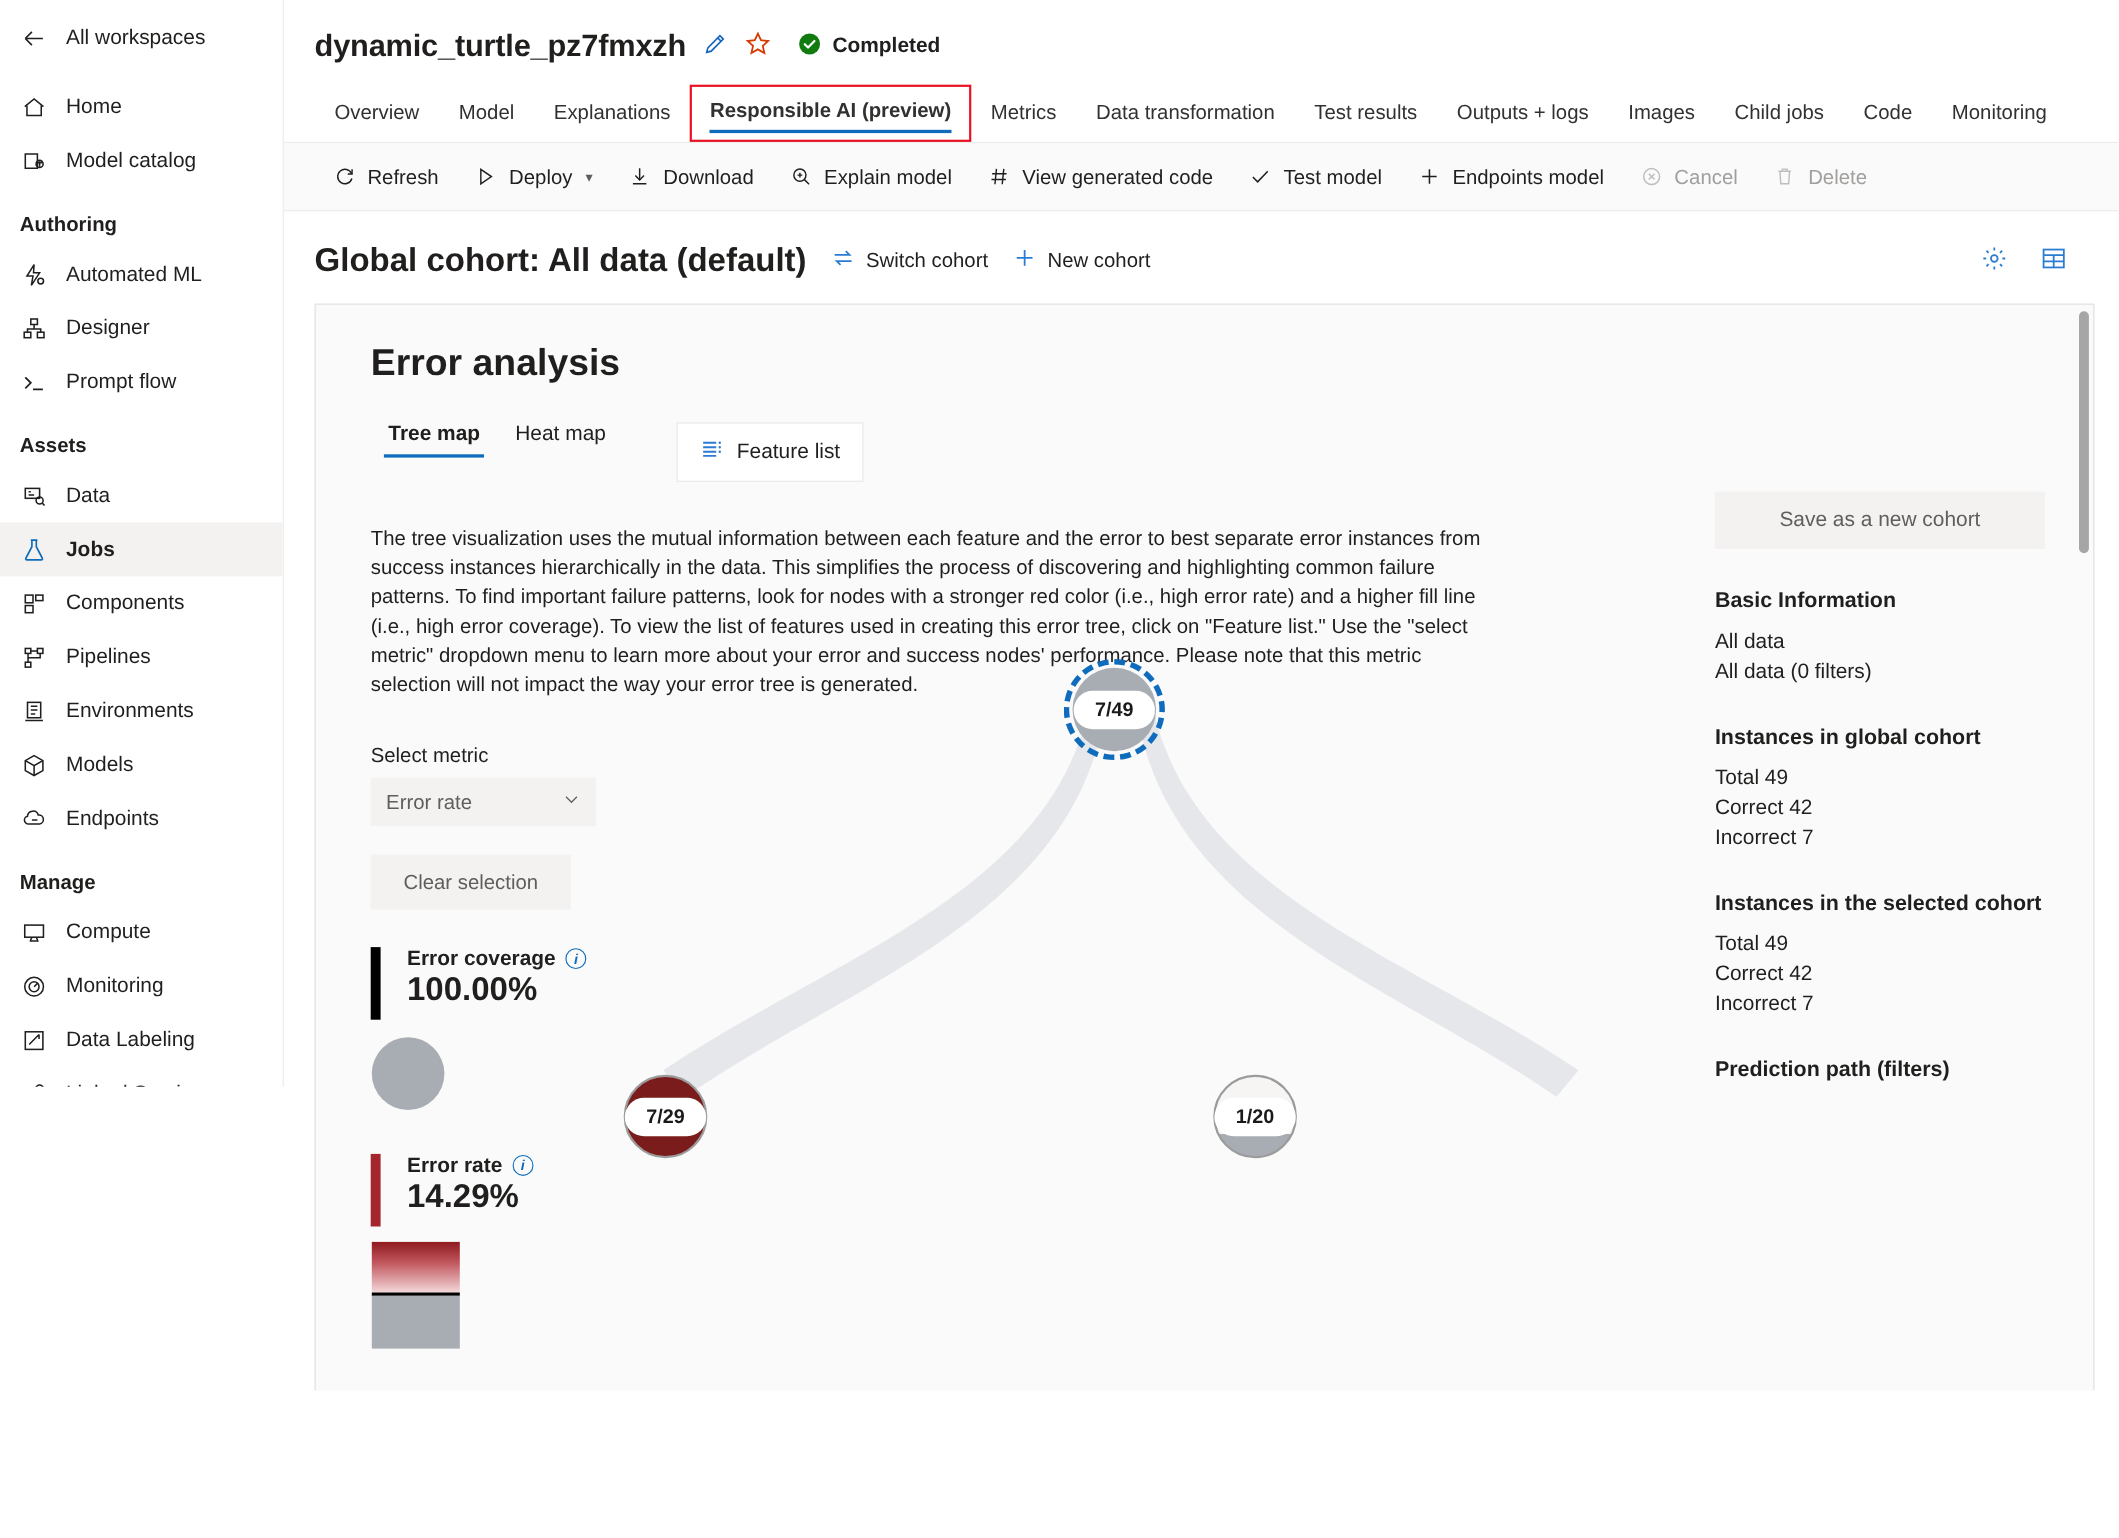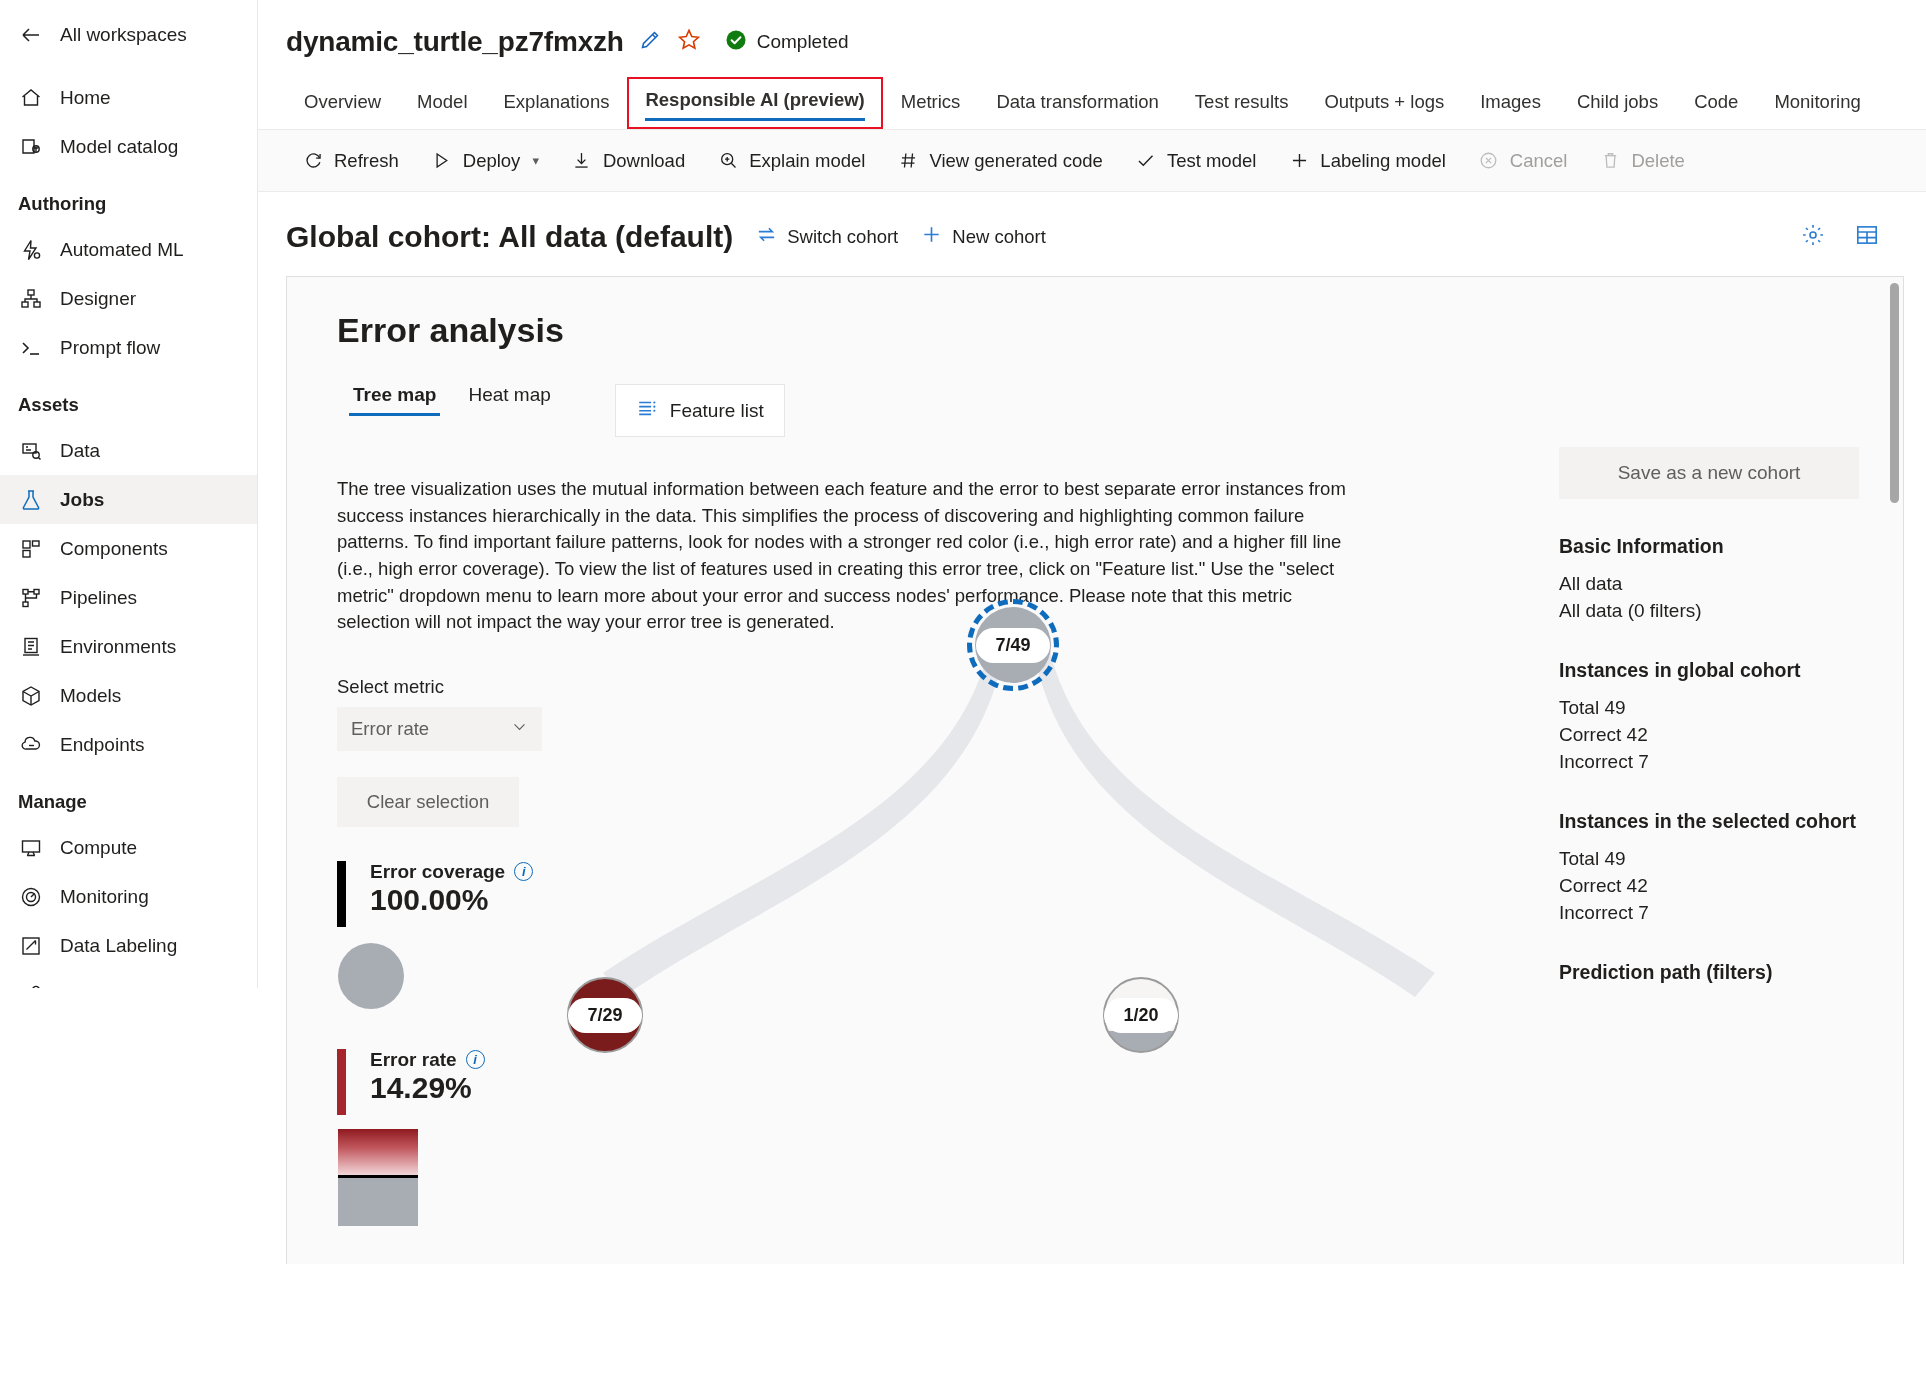--- a/index.html
+++ b/index.html
@@ -37,21 +37,21 @@
   .top-back { margin-bottom: 14px; }
 
   
   .main { flex: 1; height: 1264px; position: relative; background: #ffffff; overflow: hidden; }
 
   .titlebar {
     display: flex; align-items: center; gap: 14px;
     padding: 24px 0 14px 28px; height: 74px;
   }
   .job-title { font-size: 28px; font-weight: 600; color: #201f1e; letter-spacing: -0.2px; }
-  .status-wrap { display: flex; align-items: center; gap: 9px; margin-left: 8px; }
+  .status-wrap { display: flex; align-items: center; gap: 9px; margin-left: 8px; font-weight: bold; }
   .status-text { font-size: 19px; color: #201f1e; }
 
   .tabbar {
     display: flex; align-items: flex-end; gap: 0;
     padding-left: 28px; height: 56px;
     border-bottom: 1px solid #edebe9;
     background: #fff;
     position: relative;
   }
   .tab {
@@ -485,21 +485,21 @@
             </svg>
         </span>
         <span>Test model</span>
       </div>
       <div class="tb-btn">
         <span class="tb-ico">
           <svg width="21" height="21" viewBox="0 0 24 24" fill="none" stroke="#201f1e" stroke-width="1.6">
             <path d="M12 4.5v15M4.5 12h15"></path>
             </svg>
         </span>
-        <span>Labeling model</span>
+        <span>Endpoints model</span>
       </div>
       <div class="tb-btn disabled">
         <span class="tb-ico">
           <svg width="21" height="21" viewBox="0 0 24 24" fill="none" stroke="#bdbdbd" stroke-width="1.5">
             <circle cx="12" cy="12" r="8.3"></circle>
               <path d="M9 9l6 6M15 9l-6 6"></path>
             </svg>
         </span>
         <span>Cancel</span>
       </div>

